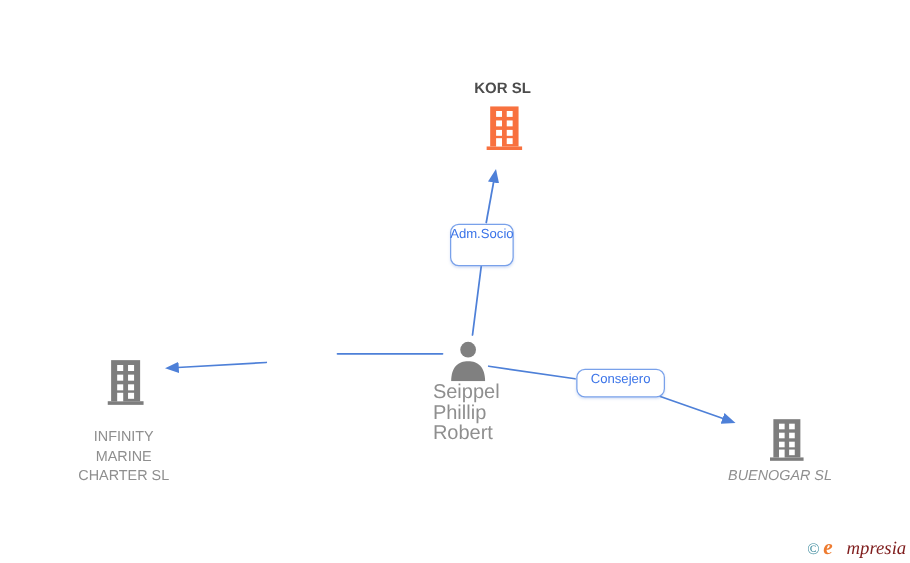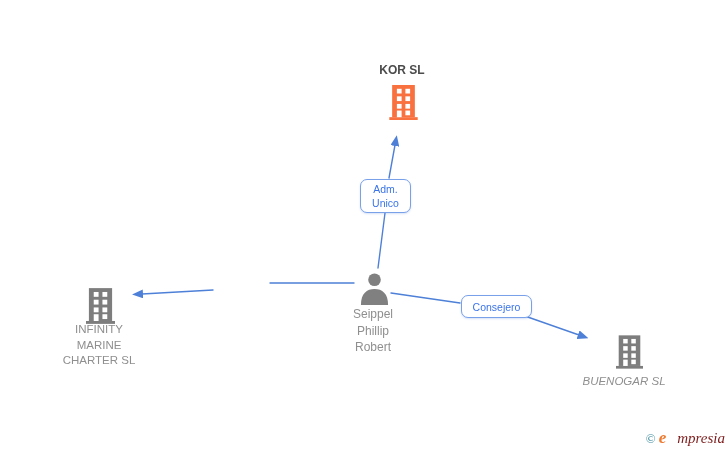--- a/index.html
+++ b/index.html
@@ -29,39 +29,39 @@
     white-space:nowrap;
   }
   .company-label.highlight{
     color:#4C4C4C;
     font-weight:bold;
     font-size:12px;
   }
   .person-label{
     position:absolute;
     transform:translateX(-50%);
-    text-align:center;
+    text-align:left;
     color:#8F8F8F;
-    font-size:12px;
+    font-size:16px;
     line-height:16.5px;
     white-space:nowrap;
   }
   .edge-label{
     position:absolute;
     box-sizing:border-box;
     background:#ffffff;
     border:1.6px solid #79A1EA;
     border-radius:7px;
     box-shadow:0 1px 2px rgba(100,140,220,0.25);
     color:#3B74E8;
     font-size:10.5px;
     line-height:14px;
     text-align:center;
     display:flex;
-    flex-direction:column;
+    flex-direction:row;
     justify-content:center;
     cursor:pointer;
     white-space:nowrap;
   }
   .footer-brand{
     position:absolute;
     top:428px;
     right:3px;
     font-family:"Liberation Serif", serif;
     font-style:italic;
@@ -128,21 +128,21 @@
       <rect class="win" x="8" y="4" width="5" height="5"></rect>
         <rect class="win" x="17" y="4" width="5" height="5"></rect>
       <rect class="win" x="8" y="12" width="5" height="5"></rect>
         <rect class="win" x="17" y="12" width="5" height="5"></rect>
       <rect class="win" x="8" y="20" width="5" height="5"></rect>
         <rect class="win" x="17" y="20" width="5" height="5"></rect>
       <rect class="win" x="8" y="27" width="5" height="7"></rect>
         <rect class="win" x="17" y="27" width="5" height="5"></rect>
     </svg>
   </div>
-  <div class="company-label" style="left:99px;top:322px;">
+  <div class="company-label" style="left:99px;top:343px;">
     <div>INFINITY</div>
     <div>MARINE</div>
     <div>CHARTER SL</div>
   </div>
 
   <div class="node" style="left:616px;top:335px;">
     <svg class="icon-box building building-gray" width="27" height="34" viewBox="0 0 30 37">
       <rect class="body" x="3" y="0" width="24" height="34"></rect>
       <rect class="body" x="0" y="34" width="30" height="3"></rect>
       <rect class="win" x="8" y="4" width="5" height="5"></rect>
@@ -152,21 +152,21 @@
       <rect class="win" x="8" y="20" width="5" height="5"></rect>
         <rect class="win" x="17" y="20" width="5" height="5"></rect>
       <rect class="win" x="8" y="27" width="5" height="7"></rect>
         <rect class="win" x="17" y="27" width="5" height="5"></rect>
     </svg>
   </div>
   <div class="company-label" style="left:624px;top:374px;font-style:italic;">BUENOGAR SL</div>
 
   <div class="edge-label" style="left:360px;top:179px;width:51px;height:34px;">
     <div>Adm.</div>
-    <div>Unico</div>
+    <div>Socio</div>
   </div>
 
 
   <div class="edge-label" style="left:461px;top:295px;width:71px;height:23px;">
     <div>Consejero</div>
   </div>
 
   <div class="footer-brand">
     <span class="copy">©</span><span class="brand-e">e</span><span class="brand-rest">mpresia</span>
   </div>

